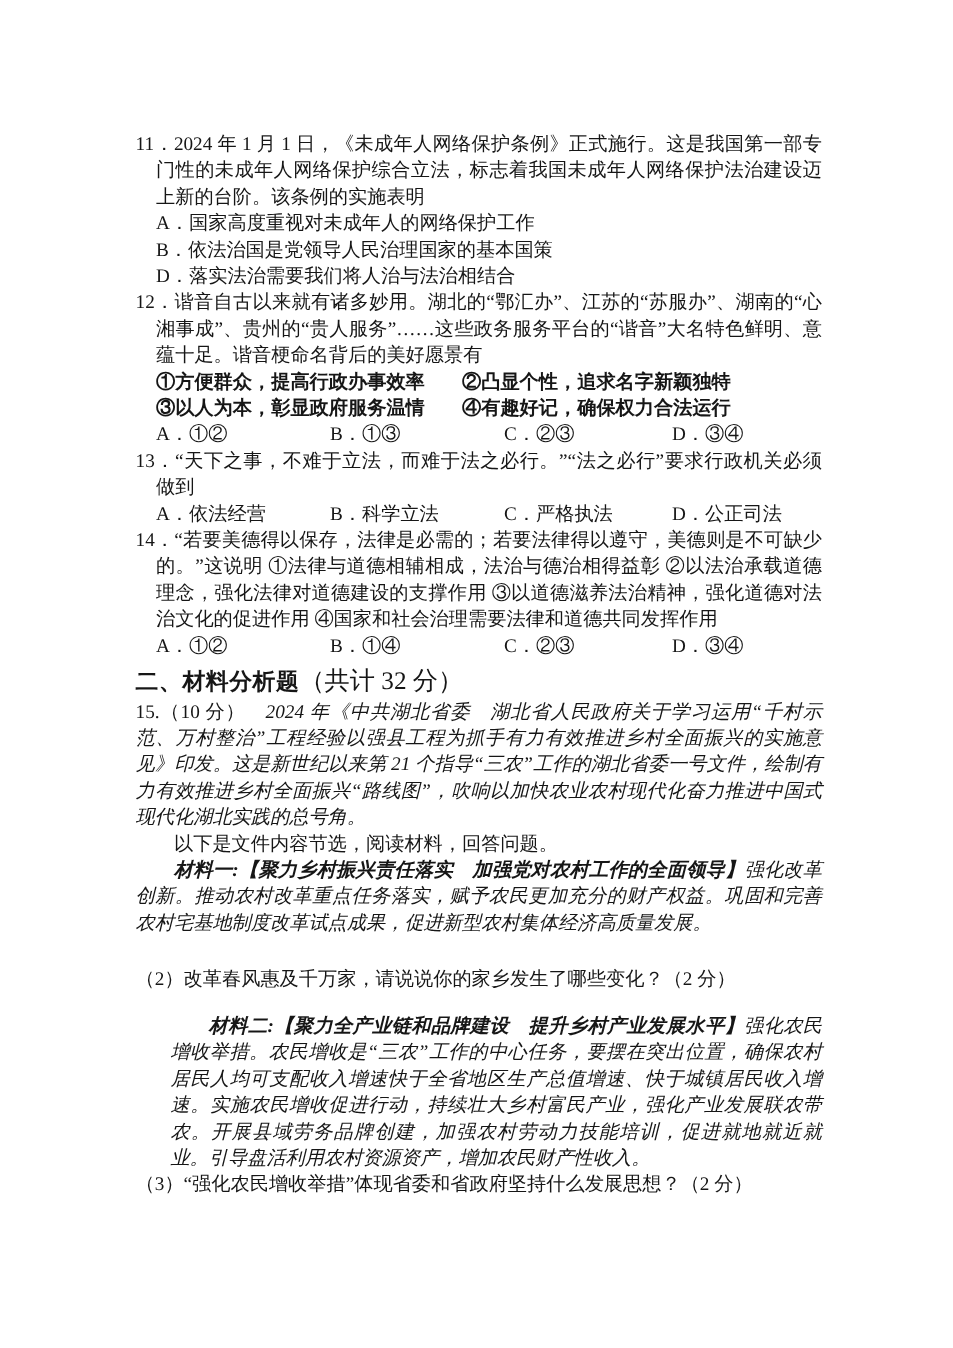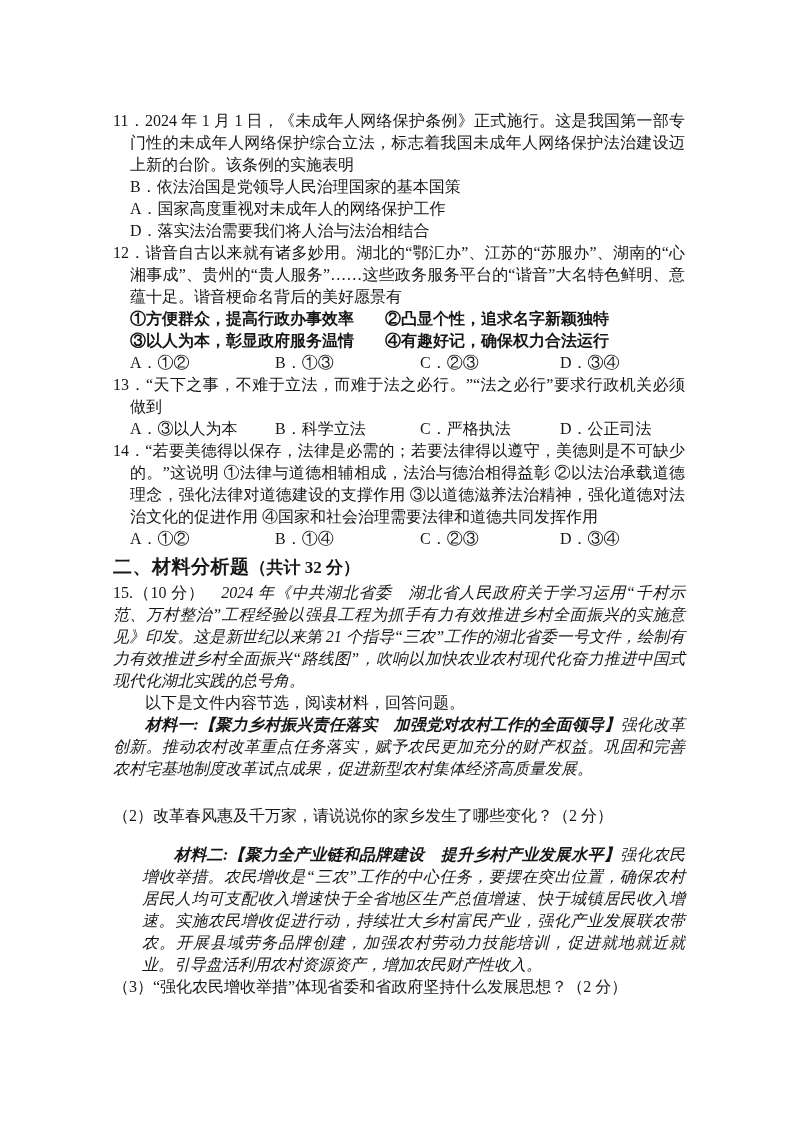--- a/index.html
+++ b/index.html
@@ -47,42 +47,42 @@
     font-weight: bold;
     text-align: left;
   }
   .header-title {
     font-family: "Liberation Sans", "DejaVu Sans", sans-serif;
     letter-spacing: 0.5px;
     text-align: center;
   }
   .header-note {
     font-family: "Liberation Serif", "DejaVu Serif", serif;
-    font-weight: bold;
-    font-size: 17px;
+    font-weight: normal;
+    font-size: 21px;
   }
   
   .kai { font-style: italic; }
   .kai-bold { font-style: italic; font-weight: bold; }
   .intro-num { font-style: normal; }
   .indent2 { text-indent: 2em; }
   .sub-q { text-indent: 0; }
   .gap-sm { margin-top: 17px; margin-left: 29px; }
   .gap-md { margin-top: 25px; }
 </style>
 </head>
 <body>
 
 <div class="page">
   <main class="content">
 
     <section>
       <p class="stem"><span class="qnum">11．</span><span>2024 年 1 月 1 日，《未成年人网络保护条例》正式施行。这是我国第一部专门性的未成年人网络保护综合立法，标志着我国未成年人网络保护法治建设迈上新的台阶。该条例的实施表明</span></p>
+      <p class="opt-line">A．国家高度重视对未成年人的网络保护工作</p>
       <p class="opt-line">B．依法治国是党领导人民治理国家的基本国策</p>
-      <p class="opt-line">A．国家高度重视对未成年人的网络保护工作</p>
       <p class="opt-line">D．落实法治需要我们将人治与法治相结合</p>
     </section>
 
     <section>
       <p class="stem"><span class="qnum">12．</span><span>谐音自古以来就有诸多妙用。湖北的“鄂汇办”、江苏的“苏服办”、湖南的“心湘事成”、贵州的“贵人服务”……这些政务服务平台的“谐音”大名特色鲜明、意蕴十足。谐音梗命名背后的美好愿景有</span></p>
       <div class="opt-grid2">
         <span>①方便群众，提高行政办事效率</span>
         <span>②凸显个性，追求名字新颖独特</span>
       </div>
       <div class="opt-grid2">
@@ -93,21 +93,21 @@
         <span>A．①②</span>
         <span>B．①③</span>
         <span>C．②③</span>
         <span>D．③④</span>
       </div>
     </section>
 
     <section>
       <p class="stem"><span class="qnum">13．</span><span>“天下之事，不难于立法，而难于法之必行。”“法之必行”要求行政机关必须做到</span></p>
       <div class="opt-grid4">
-        <span>A．③以人为本</span>
+        <span>A．依法经营</span>
         <span>B．科学立法</span>
         <span>C．严格执法</span>
         <span>D．公正司法</span>
       </div>
     </section>
 
     <section>
       <p class="stem"><span class="qnum">14．</span><span>“若要美德得以保存，法律是必需的；若要法律得以遵守，美德则是不可缺少的。”这说明 ①法律与道德相辅相成，法治与德治相得益彰 ②以法治承载道德理念，强化法律对道德建设的支撑作用 ③以道德滋养法治精神，强化道德对法治文化的促进作用 ④国家和社会治理需要法律和道德共同发挥作用</span></p>
       <div class="opt-grid4">
         <span>A．①②</span>

